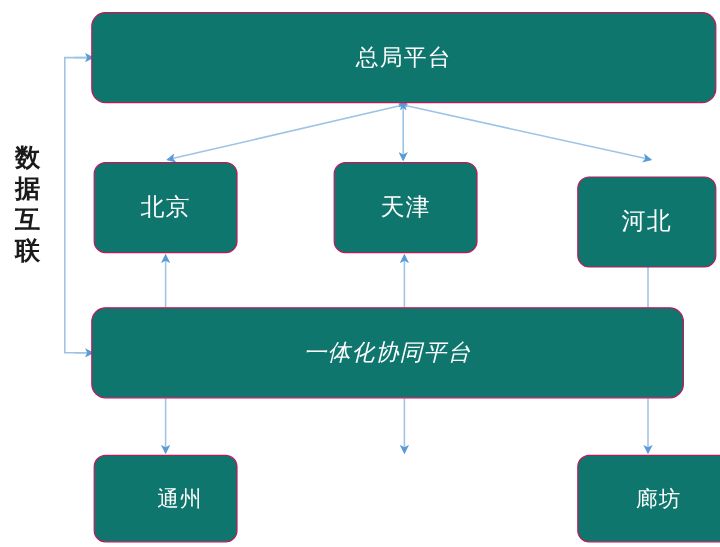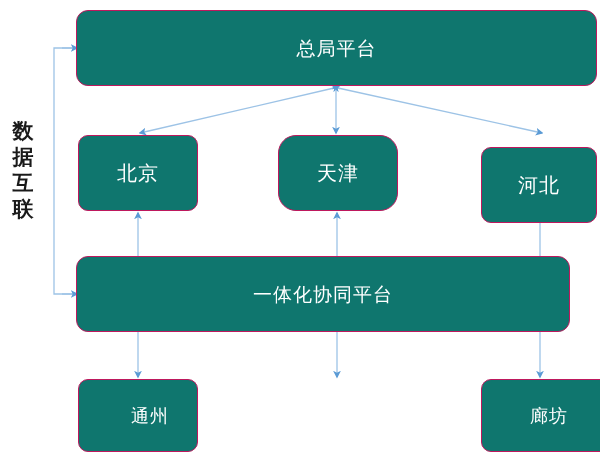--- a/index.html
+++ b/index.html
@@ -115,28 +115,28 @@
     <span>联</span>
   </div>
 
   <div class="node node-wide tier-top" style="left:76px; top:10px; width:521px; height:76px;">
     <span class="node-label">总局平台</span>
   </div>
 
   <div class="node tier-city" style="left:78px; top:135px; width:120px; height:76px;">
     <span class="node-label">北京</span>
   </div>
-  <div class="node tier-city" style="left:278px; top:135px; width:120px; height:76px;border-radius:18px;">
+  <div class="node tier-city" style="left:278px; top:135px; width:120px; height:76px;">
     <span class="node-label">天津</span>
   </div>
   <div class="node tier-city" style="left:481px; top:147px; width:116px; height:76px;">
     <span class="node-label">河北</span>
   </div>
 
-  <div class="node node-wide tier-mid" style="left:76px; top:256px; width:494px; height:76px;">
+  <div class="node node-wide tier-mid" style="left:76px; top:256px; width:494px; height:76px;font-style:italic;">
     <span class="node-label">一体化协同平台</span>
   </div>
 
   <div class="node tier-sub" style="left:78px; top:379px; width:120px; height:73px;padding-left:24px;">
     <span class="node-label">通州</span>
   </div>
   <div class="node tier-sub" style="left:481px; top:379px; width:136px; height:73px;">
     <span class="node-label">廊坊</span>
   </div>
 

